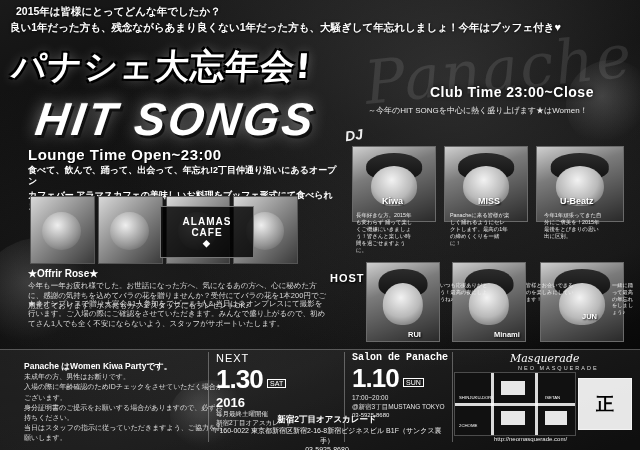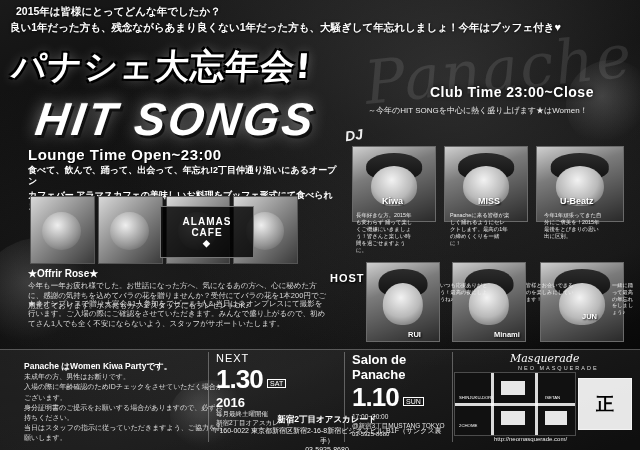--- a/index.html
+++ b/index.html
@@ -182,21 +182,21 @@
     position:absolute;left:0;bottom:0;width:640px;height:100px;
     background:rgba(255,255,255,0.06);
     border-top:1px solid rgba(255,255,255,0.25);
   }
   .ev{position:absolute;color:#fff;}
   .ev .label{font-size:11px;font-weight:normal;letter-spacing:1px;}
   .ev .date{font-size:26px;font-weight:bold;letter-spacing:-1px;}
   .ev .sat{font-size:7px;border:1px solid #fff;padding:0 2px;vertical-align:middle;}
   .ev .year{font-size:13px;font-weight:bold;}
   .ev .small{font-size:6.5px;color:#e5e5e5;line-height:1.35;}
-  .ev .venue{font-size:13px;font-weight:bold;}
+  .ev .venue{font-size:10px;font-weight:bold;font-family:Liberation Mono, monospace;}
 
   .divider{
     position:absolute;top:352px;width:1px;height:90px;background:rgba(255,255,255,0.3);
   }
 
   .addr{
     position:absolute;left:212px;top:414px;width:230px;text-align:center;
     font-size:7px;color:#eee;line-height:1.4;
   }
   .addr .b{font-size:8.5px;font-weight:bold;color:#fff;}

